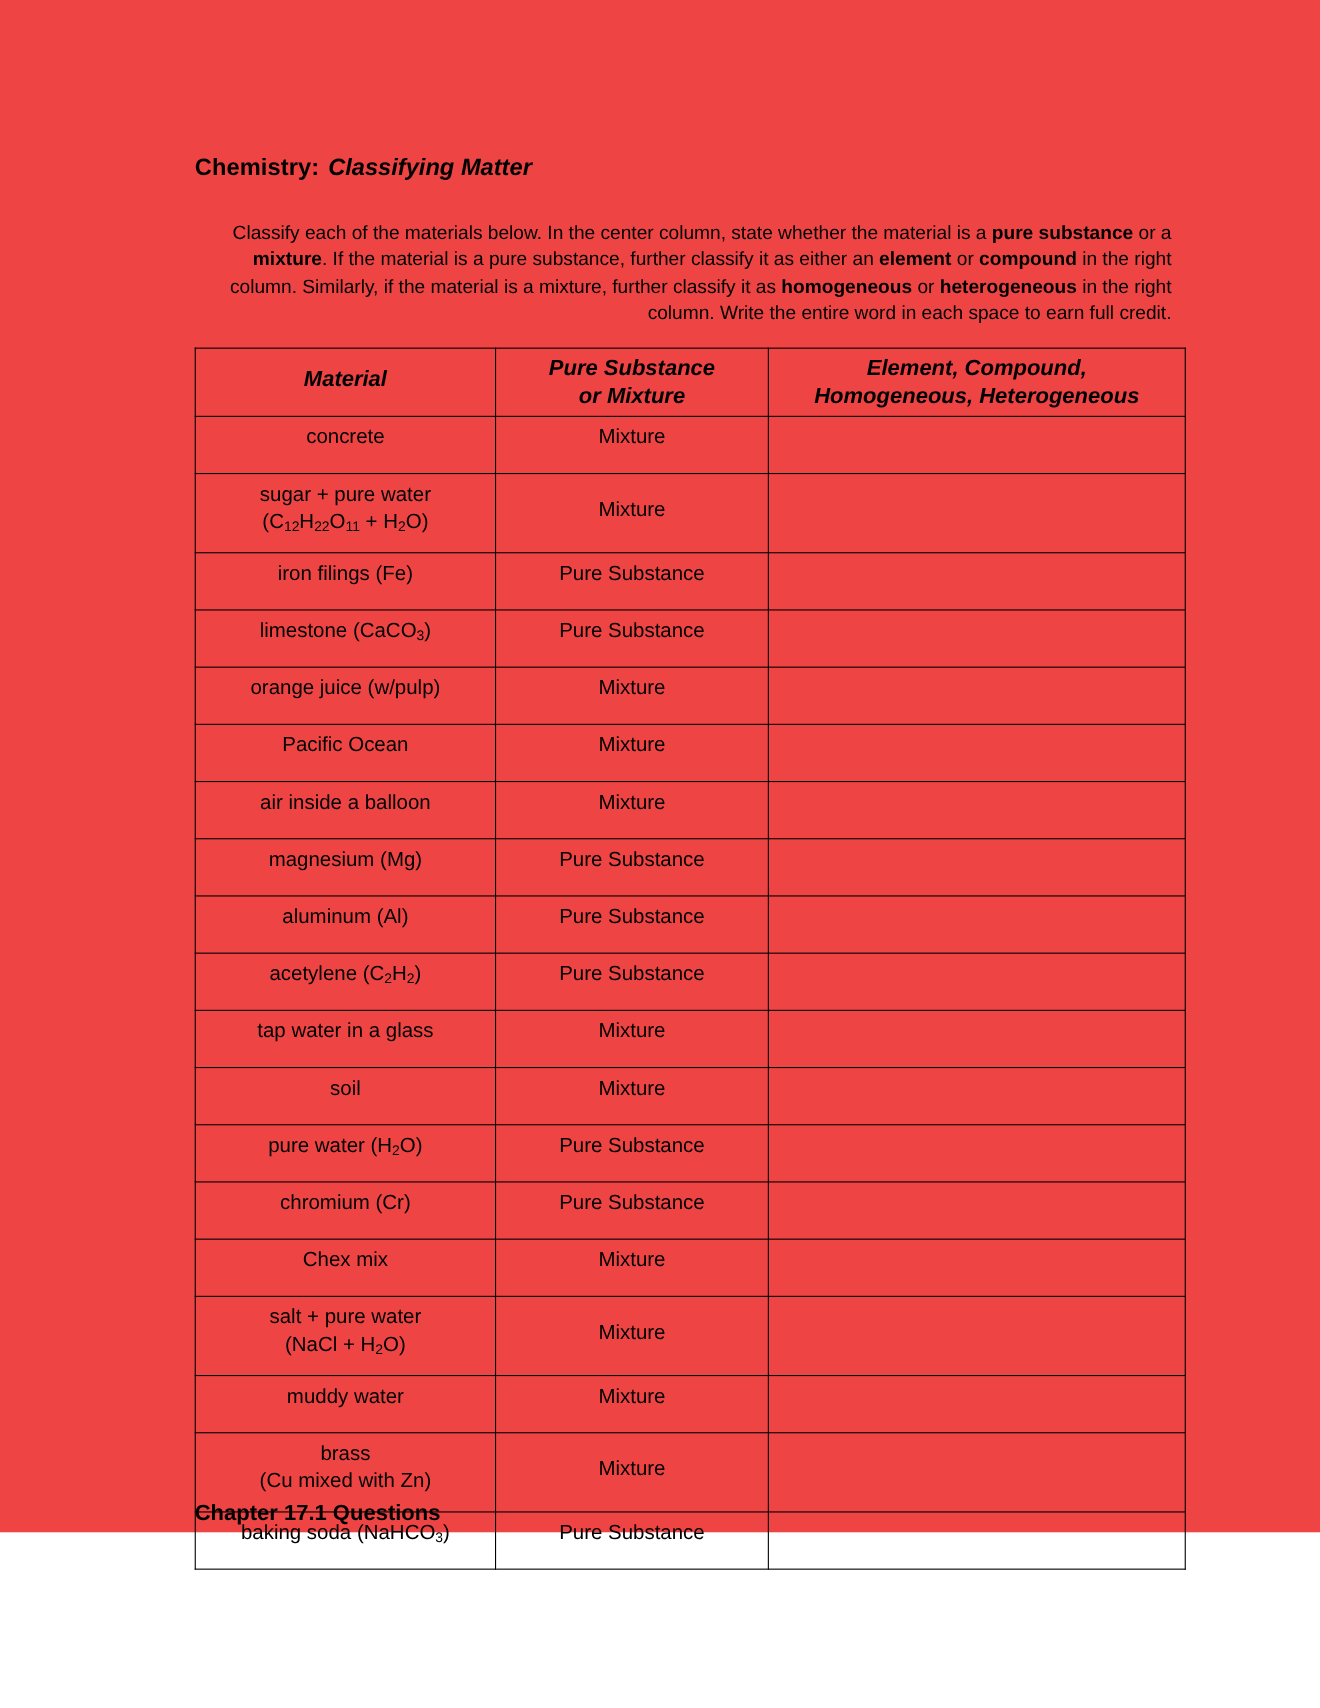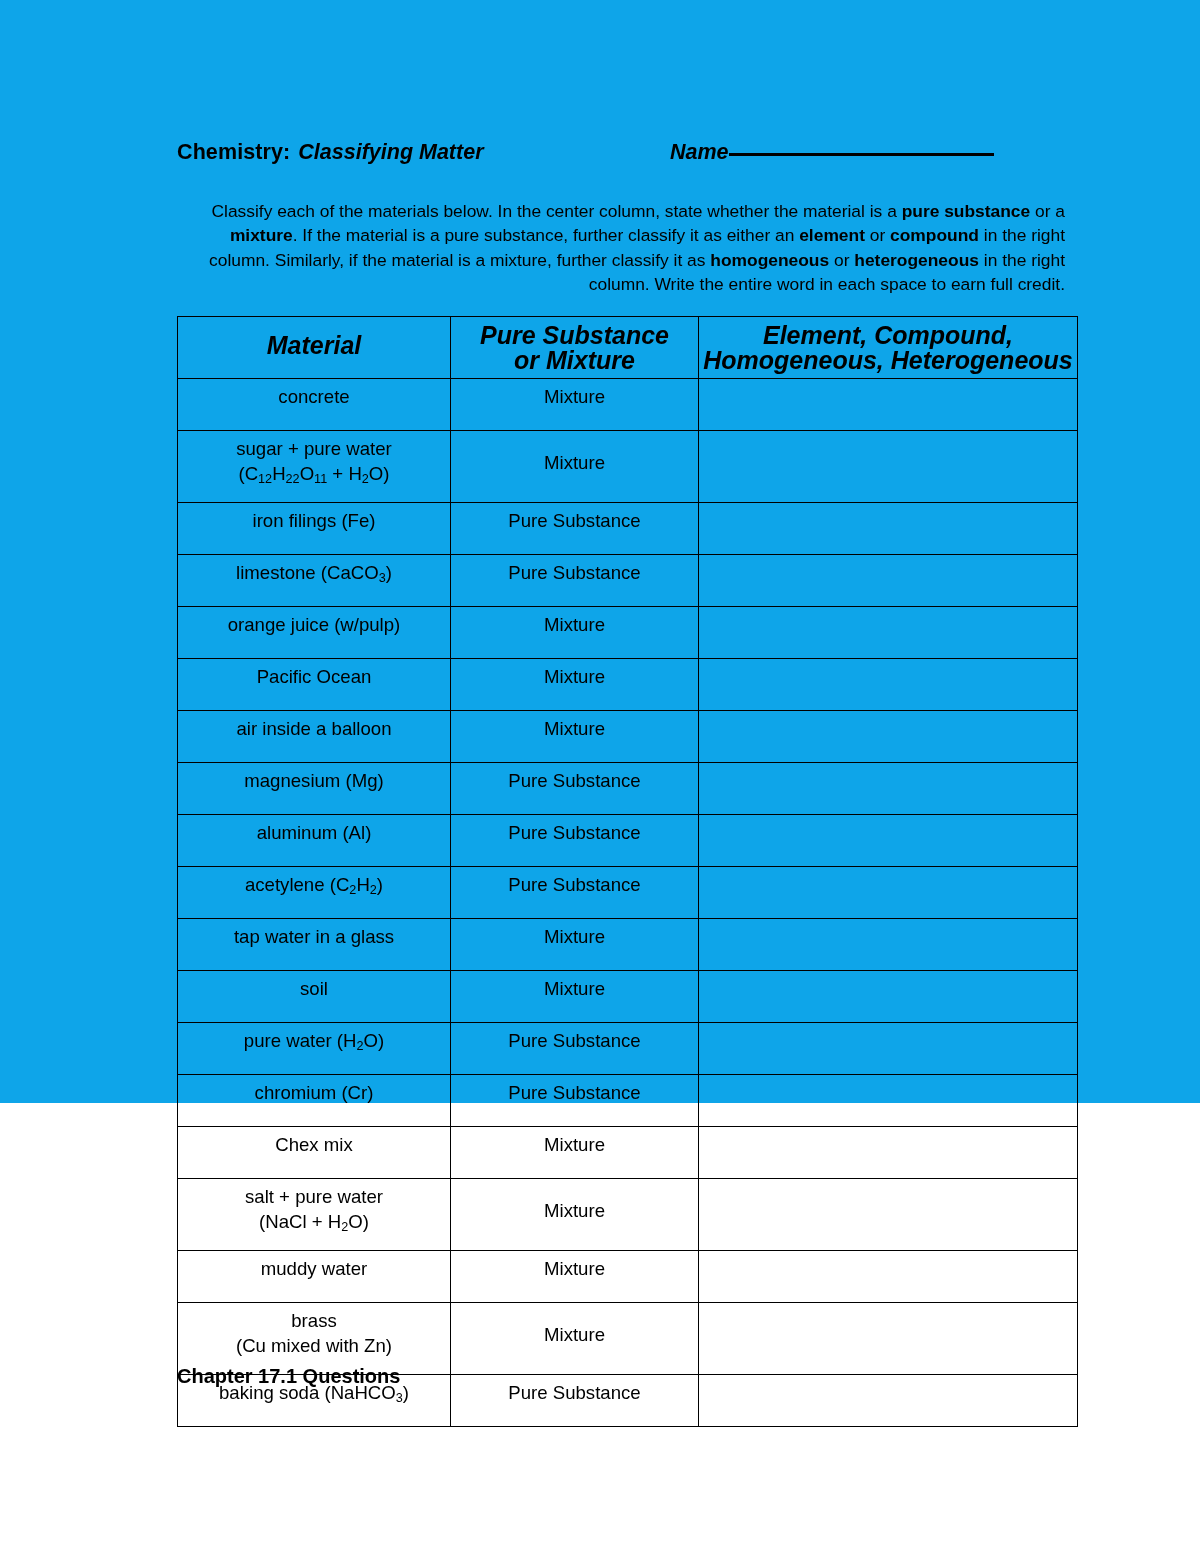--- a/index.html
+++ b/index.html
@@ -14,22 +14,22 @@
     position: relative;
     font-family: "Liberation Sans", sans-serif;
     color: #000000;
     overflow: hidden;
   }
 
   .page {
     position: absolute;
     left: 0; top: 0;
     width: 1200px;
-    height: 1103px;
-    background: #0ea5e9;
+    height: 1393px;
+    background: #ef4444;
   }
 
   .content {
     position: absolute;
     left: 177px;
     top: 0;
     width: 902px;
   }
 
   
@@ -98,21 +98,21 @@
     margin: 0;
     text-align: center;
     vertical-align: top;
     font-weight: normal;
   }
   col.c-material { width: 273px; }
   col.c-class    { width: 248px; }
   col.c-further  { width: 379px; }
 
   .matter-table thead th {
-    font-size: 25px;
+    font-size: 20px;
     font-weight: bold;
     font-style: italic;
     line-height: 25px;
     padding-top: 6px;
     padding-bottom: 5px;
     vertical-align: middle;
   }
   .hdr-material { padding-top: 0 !important; }
 
   .matter-table tbody td {
@@ -144,23 +144,20 @@
   }
 </style>
 </head>
 <body>
 
 <div class="page">
   <div class="content">
 
     <div class="title-row">
       <span class="title-chem">Chemistry:</span><span class="title-sub">Classifying Matter</span>
-      <span class="name-block">
-        <span class="name-label">Name</span><span class="name-rule"></span>
-      </span>
     </div>
 
     <div class="instructions"><span>Classify each of the materials below.  In the center column, state whether the material is a </span><b>pure substance</b><span> or a </span><b>mixture</b><span>.  If the material is a pure substance, further classify it as either an </span><b>element</b><span> or </span><b>compound</b><span> in the right column.  Similarly, if the material is a mixture, further classify it as </span><b>homogeneous</b><span> or </span><b>heterogeneous</b><span> in the right column. Write the entire word in each space to earn full credit.</span></div>
 
     <table class="matter-table">
       <colgroup>
         <col class="c-material">
         <col class="c-class">
         <col class="c-further">
       </colgroup>

